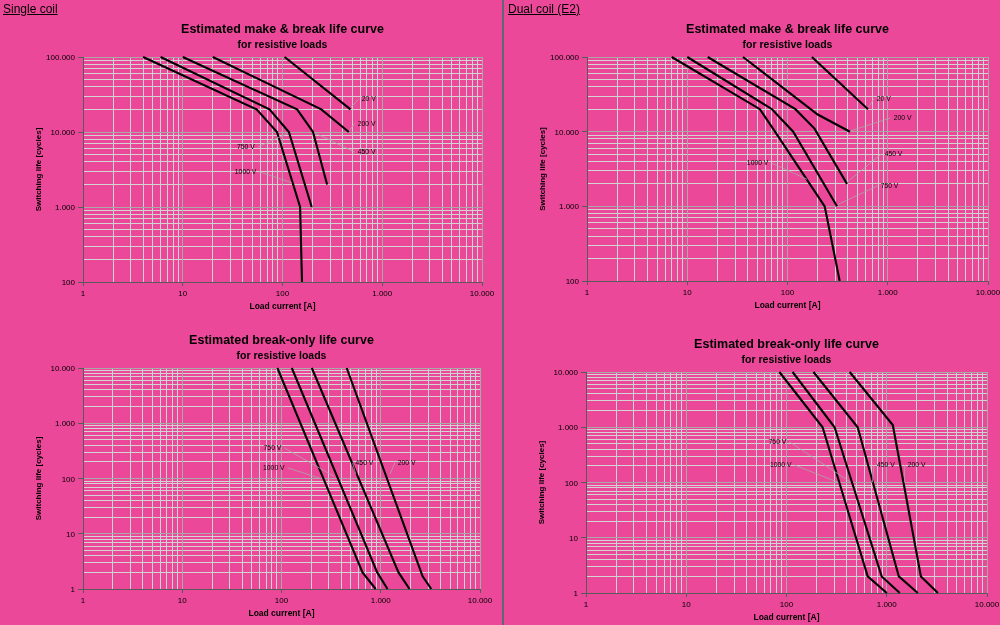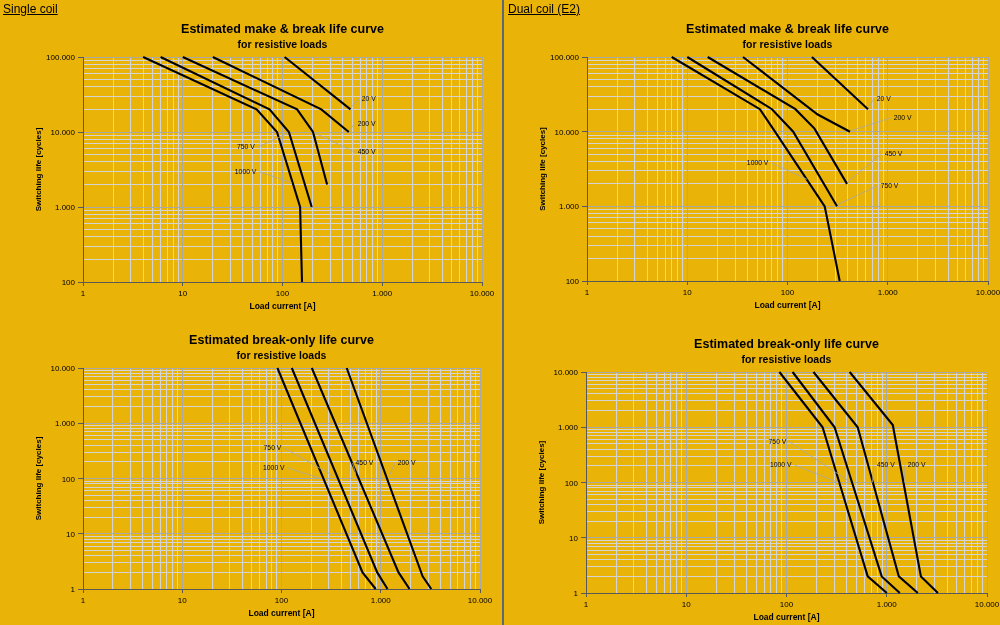--- a/index.html
+++ b/index.html
@@ -1,17 +1,17 @@
 <!DOCTYPE html>
 <html><head>
 <meta charset="utf-8">
 <style>
   html,body{margin:0;padding:0;background:#ffffff;}
   body{width:1000px;height:625px;overflow:hidden;font-family:"Liberation Sans",sans-serif;}
-  .page{position:relative;width:1000px;height:625px;background:#eab308;overflow:hidden;}
+  .page{position:relative;width:1000px;height:625px;background:#ec4899;overflow:hidden;}
   .section-header{position:absolute;top:2px;font-size:12px;line-height:14px;color:#000;
                   text-decoration:underline;white-space:nowrap;}
   #hdr-left{left:3px;}
   #hdr-right{left:508px;text-align:center;}
   .divider{position:absolute;top:0;left:502px;width:2px;height:625px;}
   #charts{position:absolute;left:0;top:0;}
 </style>
 </head>
 <body>
 

